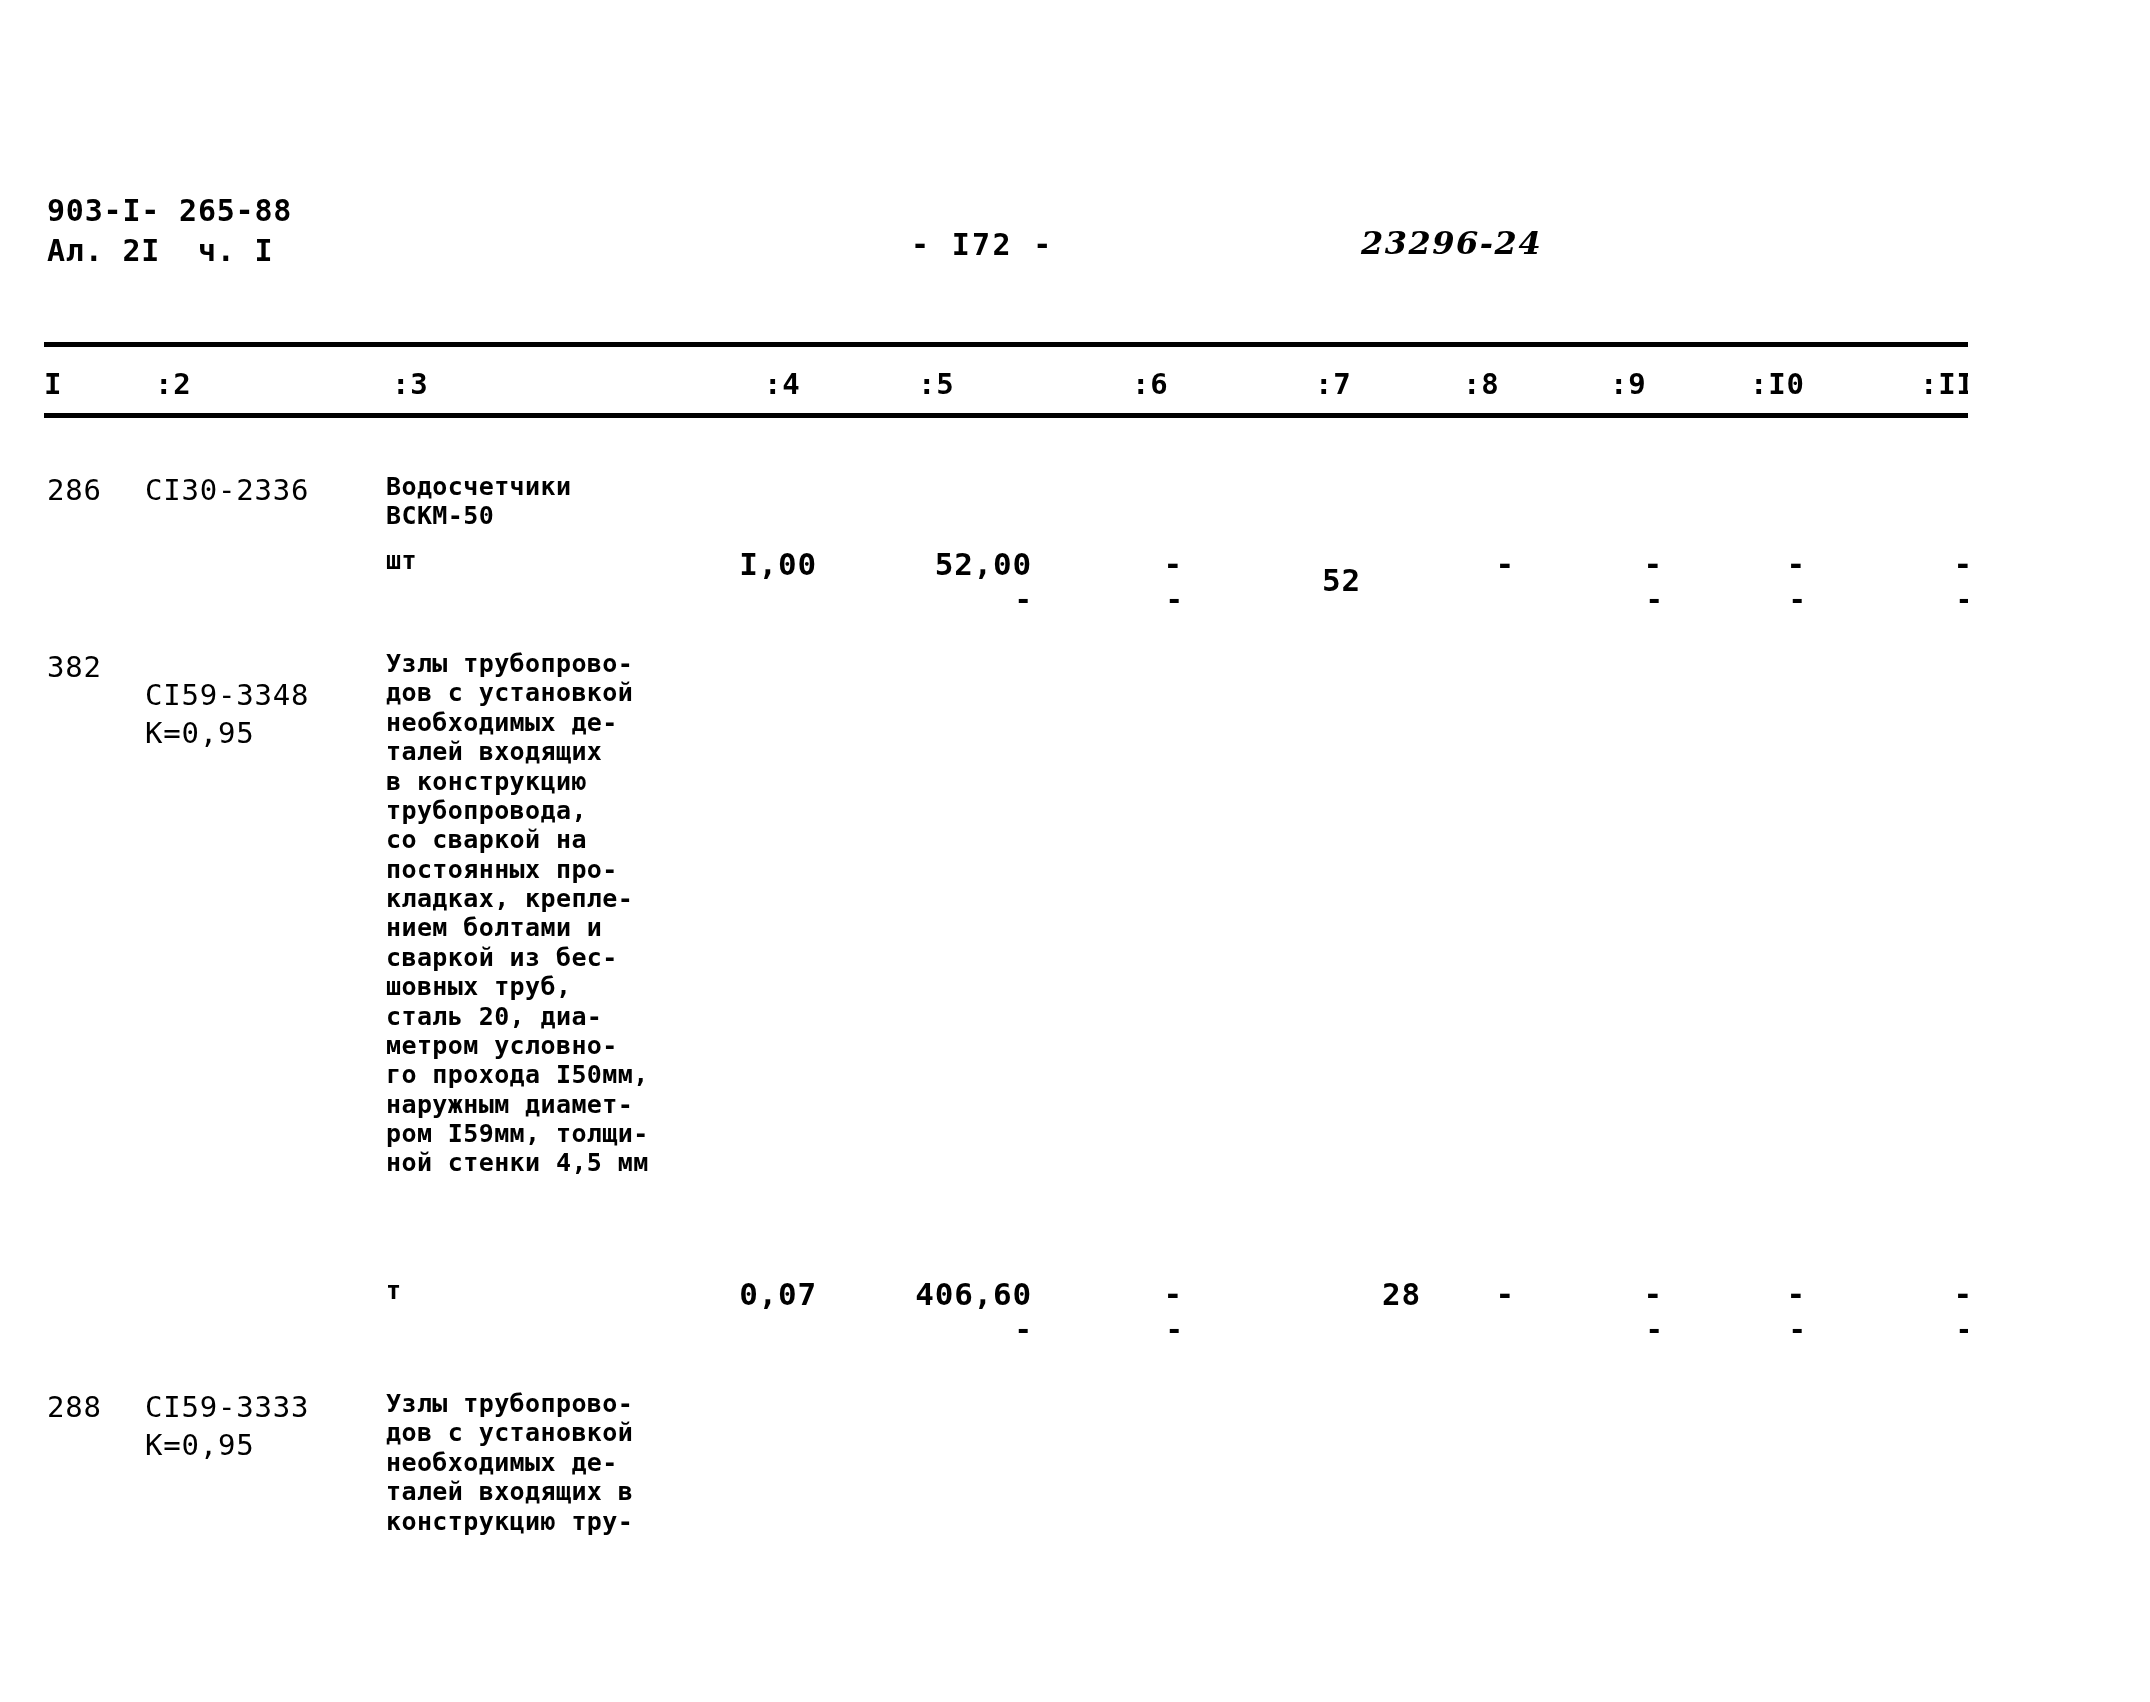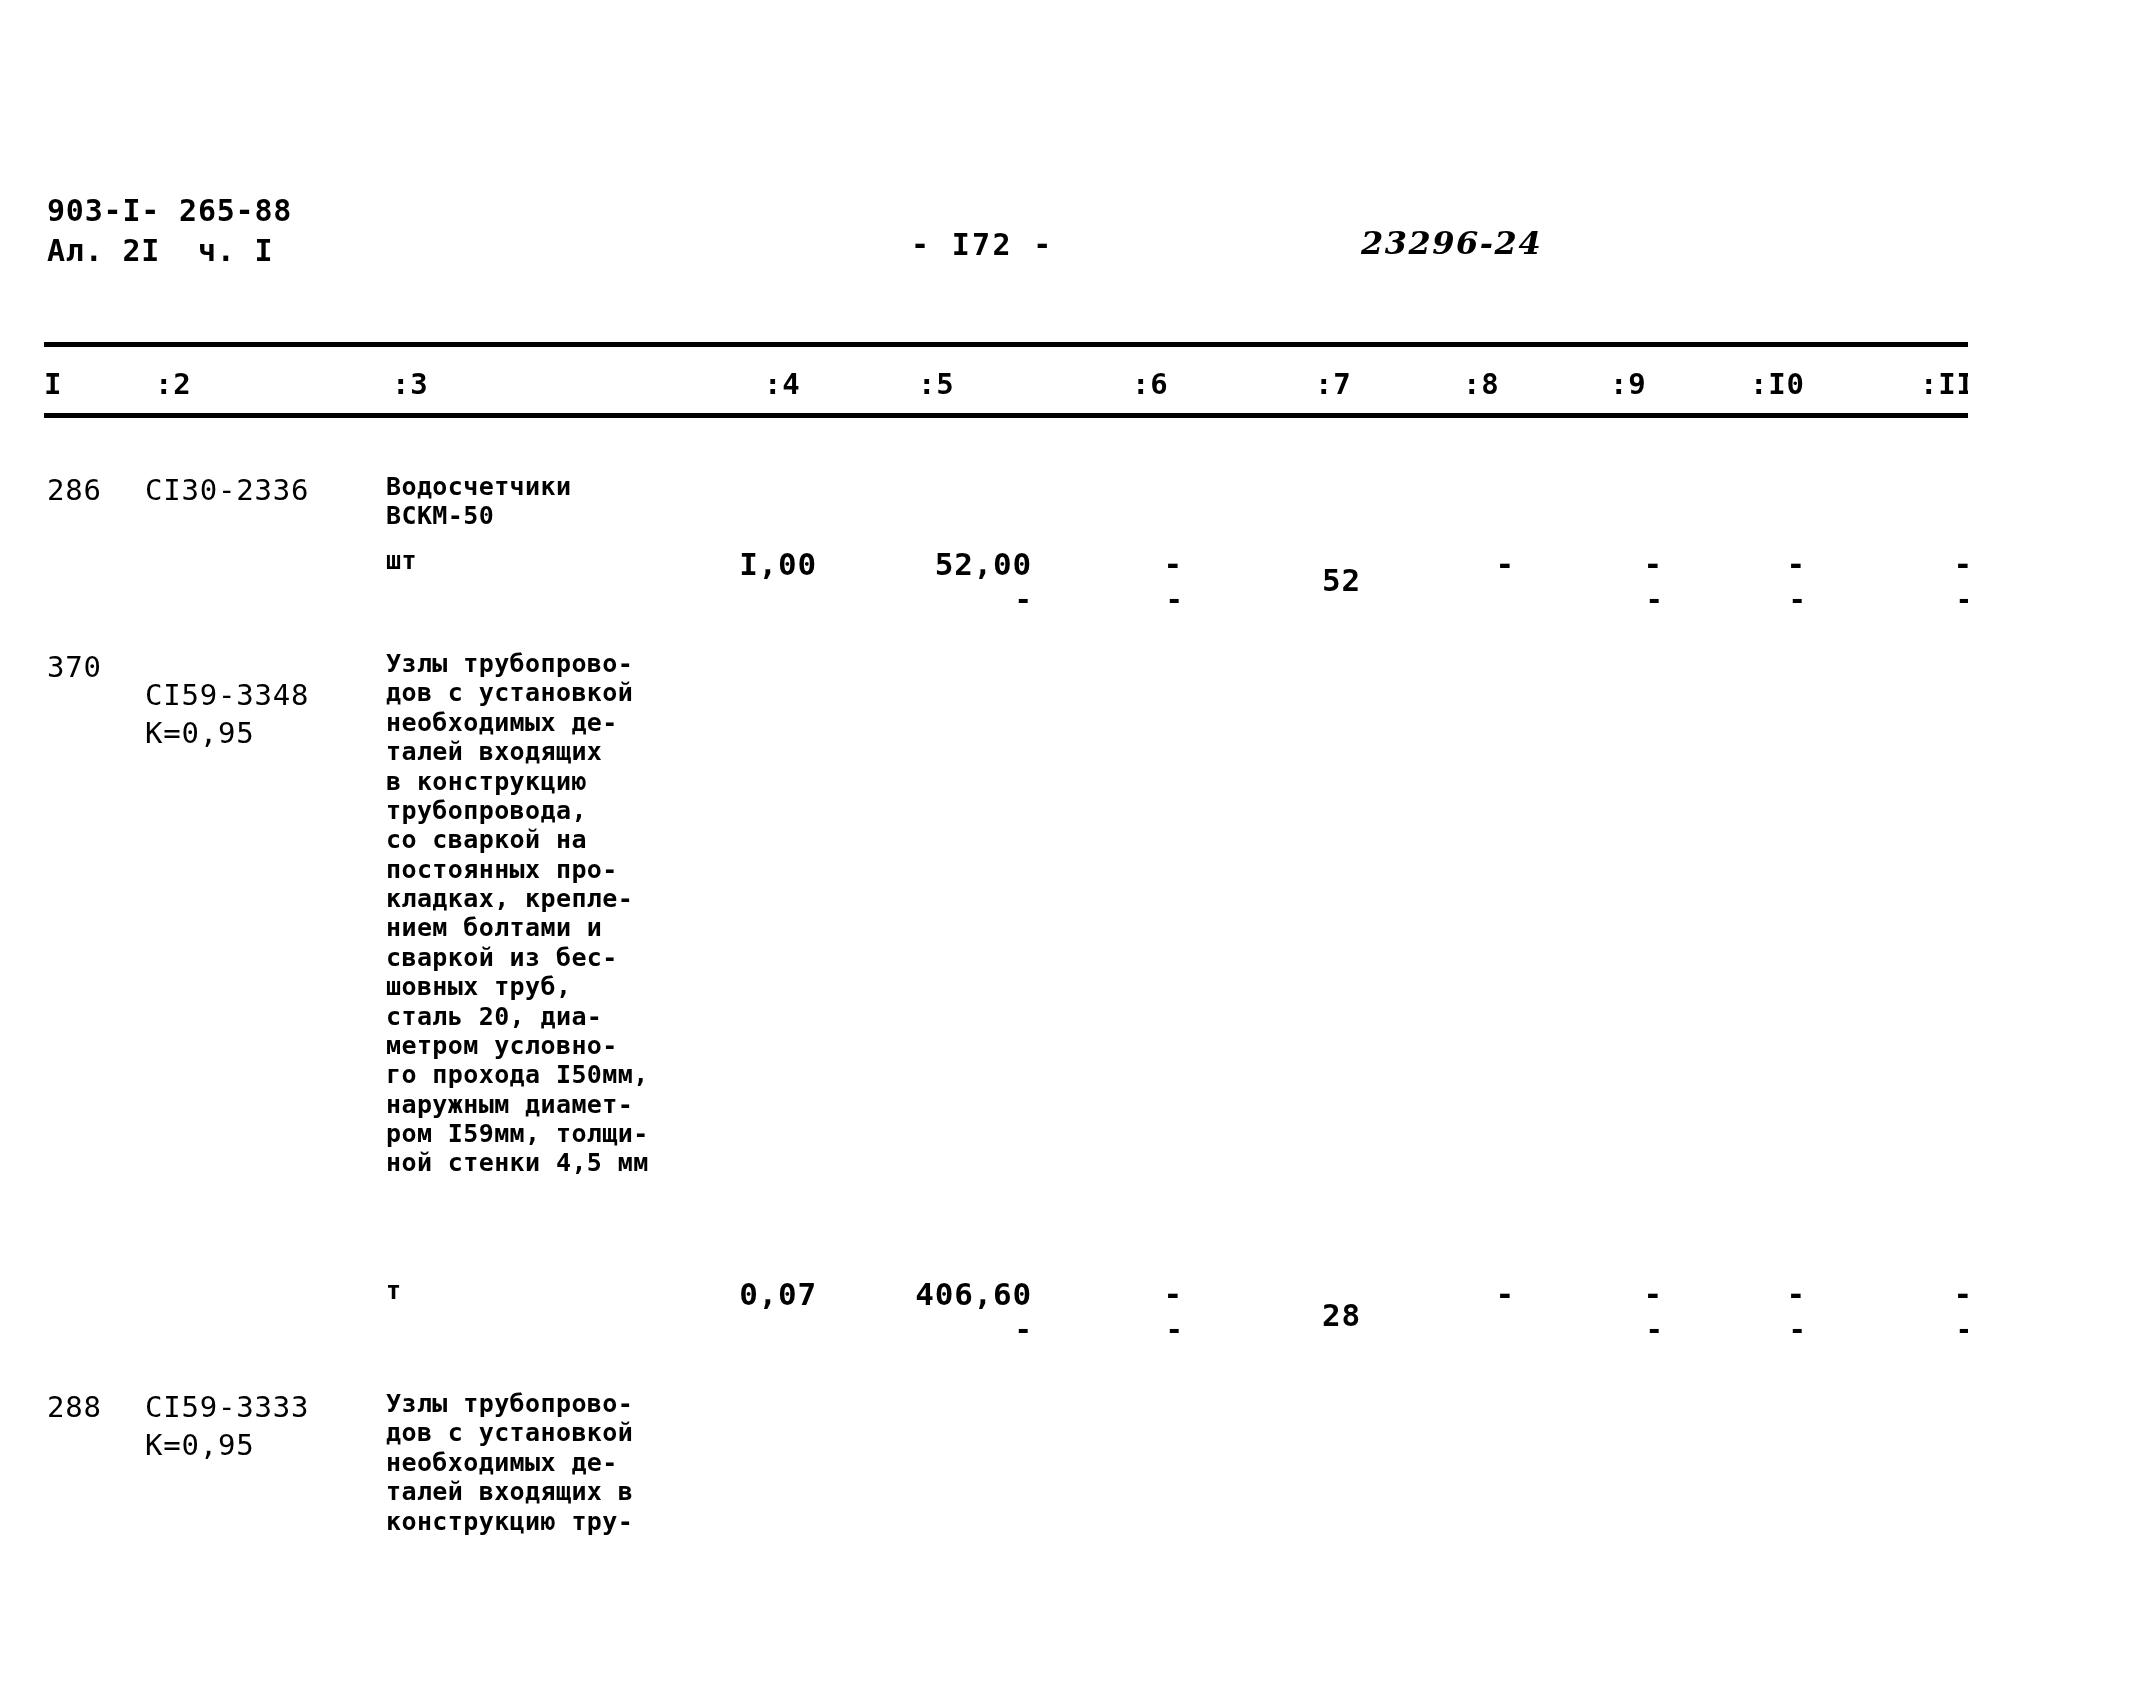--- a/index.html
+++ b/index.html
@@ -152,21 +152,21 @@
   <div class="val-dash" style="left:1043px; top:582px; width:140px;">-</div>
   <div class="val" style="left:1210px; top:546px; width:151px;margin-top:16px;">52</div>
   <div class="val" style="left:1383px; top:546px; width:132px;">-</div>
   <div class="val" style="left:1531px; top:546px; width:132px;">-</div>
   <div class="val-dash" style="left:1531px; top:582px; width:132px;">-</div>
   <div class="val" style="left:1674px; top:546px; width:132px;">-</div>
   <div class="val-dash" style="left:1674px; top:582px; width:132px;">-</div>
   <div class="val" style="left:1841px; top:546px; width:132px;">-</div>
   <div class="val-dash" style="left:1841px; top:582px; width:132px;">-</div>
 
-  <div class="row-num" style="left:47px;  top:649px;">370</div>
+  <div class="row-num" style="left:47px;  top:649px;">382</div>
   <div class="row-code" style="left:145px; top:677px;">
     <div>CI59-3348</div>
     <div>К=0,95</div>
   </div>
   <div class="row-desc" style="left:386px; top:649px;">
     <div>Узлы трубопрово-</div>
     <div>дов с установкой</div>
     <div>необходимых де-</div>
     <div>талей входящих</div>
     <div>в конструкцию</div>
@@ -184,21 +184,21 @@
     <div>ром I59мм, толщи-</div>
     <div>ной стенки 4,5 мм</div>
   </div>
   <div class="row-desc" style="left:386px; top:1276px;">т</div>
 
   <div class="val" style="left:673px;  top:1276px; width:144px;">0,07</div>
   <div class="val" style="left:824px; top:1276px; width:208px;">406,60</div>
   <div class="val-dash" style="left:824px; top:1312px; width:208px;">-</div>
   <div class="val" style="left:1043px; top:1276px; width:140px;">-</div>
   <div class="val-dash" style="left:1043px; top:1312px; width:140px;">-</div>
-  <div class="val" style="left:1210px; top:1276px; width:151px;margin-top:21px;">28</div>
+  <div class="val" style="left:1270px; top:1276px; width:151px;">28</div>
   <div class="val" style="left:1383px; top:1276px; width:132px;">-</div>
   <div class="val" style="left:1531px; top:1276px; width:132px;">-</div>
   <div class="val-dash" style="left:1531px; top:1312px; width:132px;">-</div>
   <div class="val" style="left:1674px; top:1276px; width:132px;">-</div>
   <div class="val-dash" style="left:1674px; top:1312px; width:132px;">-</div>
   <div class="val" style="left:1841px; top:1276px; width:132px;">-</div>
   <div class="val-dash" style="left:1841px; top:1312px; width:132px;">-</div>
 
   <div class="row-num" style="left:47px;  top:1389px;text-align:center;">288</div>
   <div class="row-code" style="left:145px; top:1389px;">

